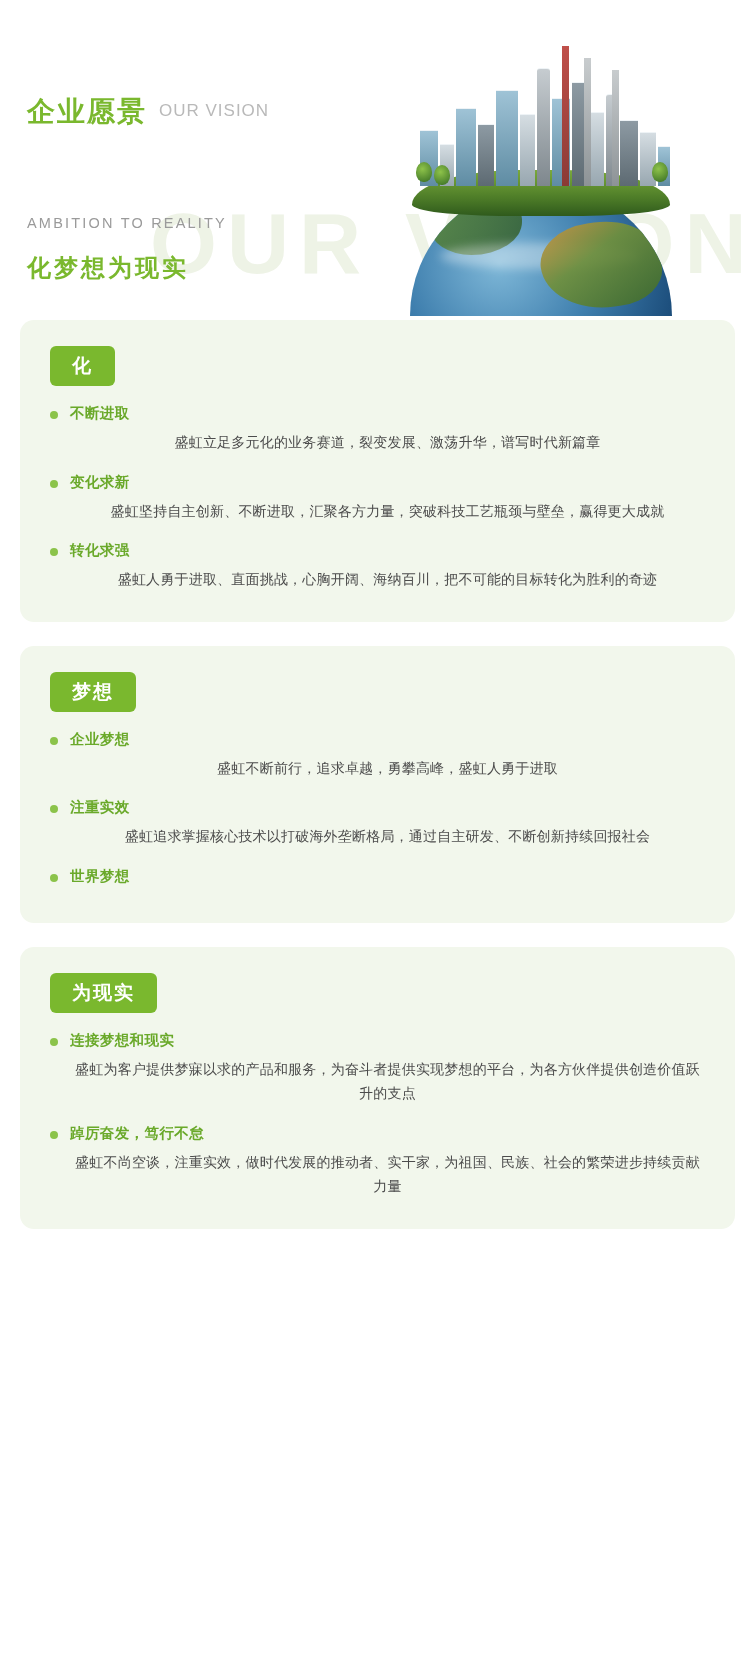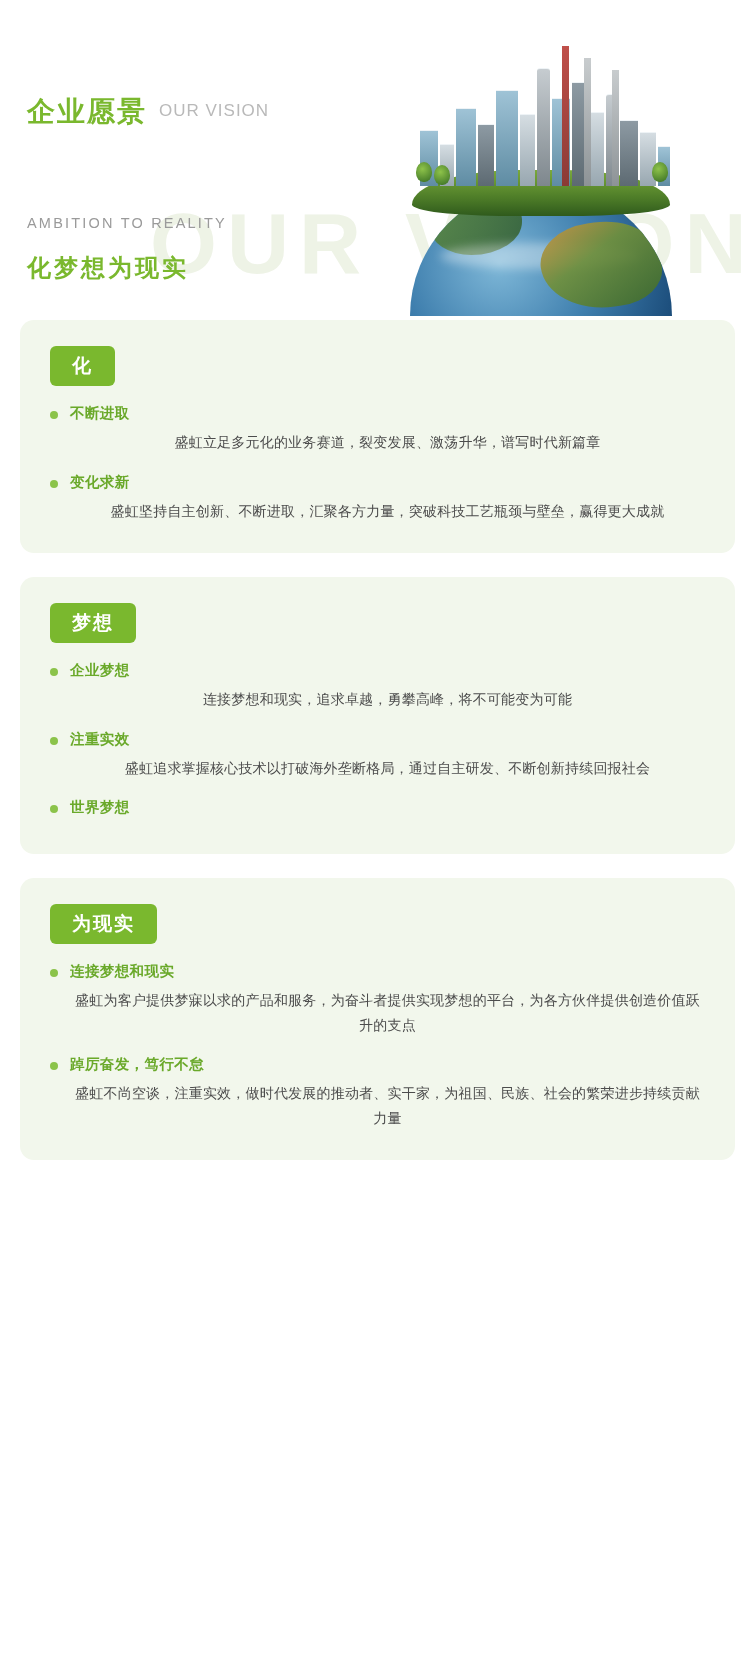--- a/index.html
+++ b/index.html
@@ -258,25 +258,29 @@
 
 <div id="sections-root">
     <div class="section"><div class="section-tag">化</div><div class="item">
         <span class="bullet"></span>
         <div class="item-title">不断进取</div>
         <div class="item-text">盛虹立足多元化的业务赛道，裂变发展、激荡升华，谱写时代新篇章</div>
       </div><div class="item">
         <span class="bullet"></span>
         <div class="item-title">变化求新</div>
         <div class="item-text">盛虹坚持自主创新、不断进取，汇聚各方力量，突破科技工艺瓶颈与壁垒，赢得更大成就</div>
+      </div><div class="item">
+        <span class="bullet"></span>
+        <div class="item-title">转化求强</div>
+        <div class="item-text">盛虹人勇于进取、直面挑战，心胸开阔、海纳百川，把不可能的目标转化为胜利的奇迹</div>
       </div></div>
     <div class="section"><div class="section-tag">梦想</div><div class="item">
         <span class="bullet"></span>
         <div class="item-title">企业梦想</div>
-        <div class="item-text">连接梦想和现实，追求卓越，勇攀高峰，将不可能变为可能</div>
+        <div class="item-text">盛虹不断前行，追求卓越，勇攀高峰，盛虹人勇于进取</div>
       </div><div class="item">
         <span class="bullet"></span>
         <div class="item-title">注重实效</div>
         <div class="item-text">盛虹追求掌握核心技术以打破海外垄断格局，通过自主研发、不断创新持续回报社会</div>
       </div><div class="item">
         <span class="bullet"></span>
         <div class="item-title">世界梦想</div>
       </div></div>
     <div class="section"><div class="section-tag">为现实</div><div class="item">
         <span class="bullet"></span>

